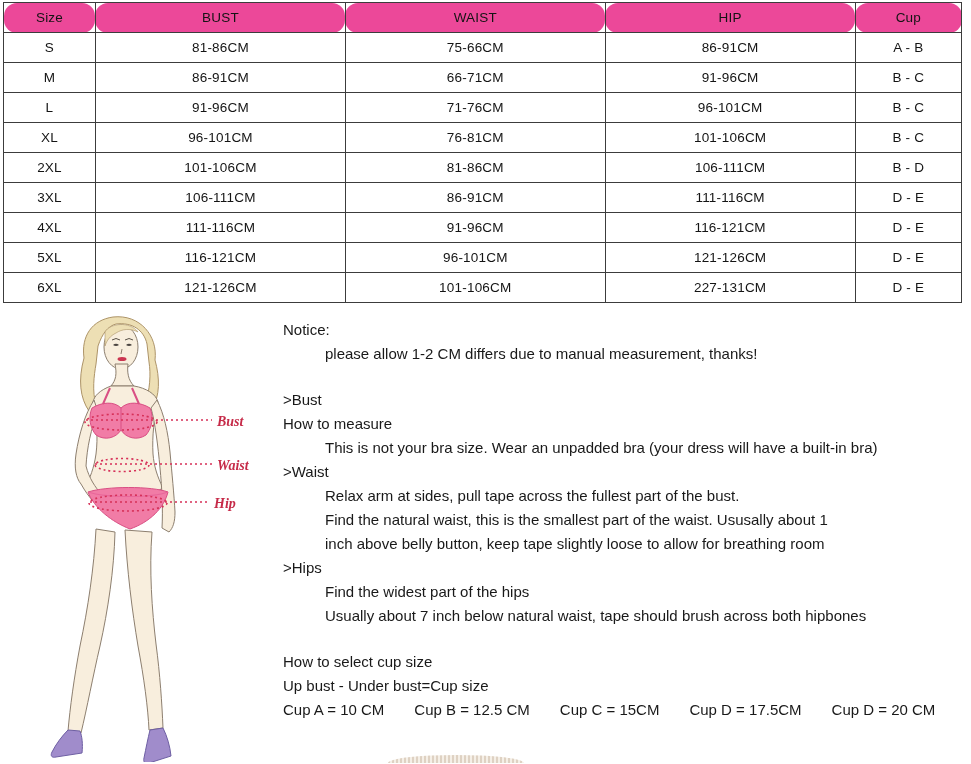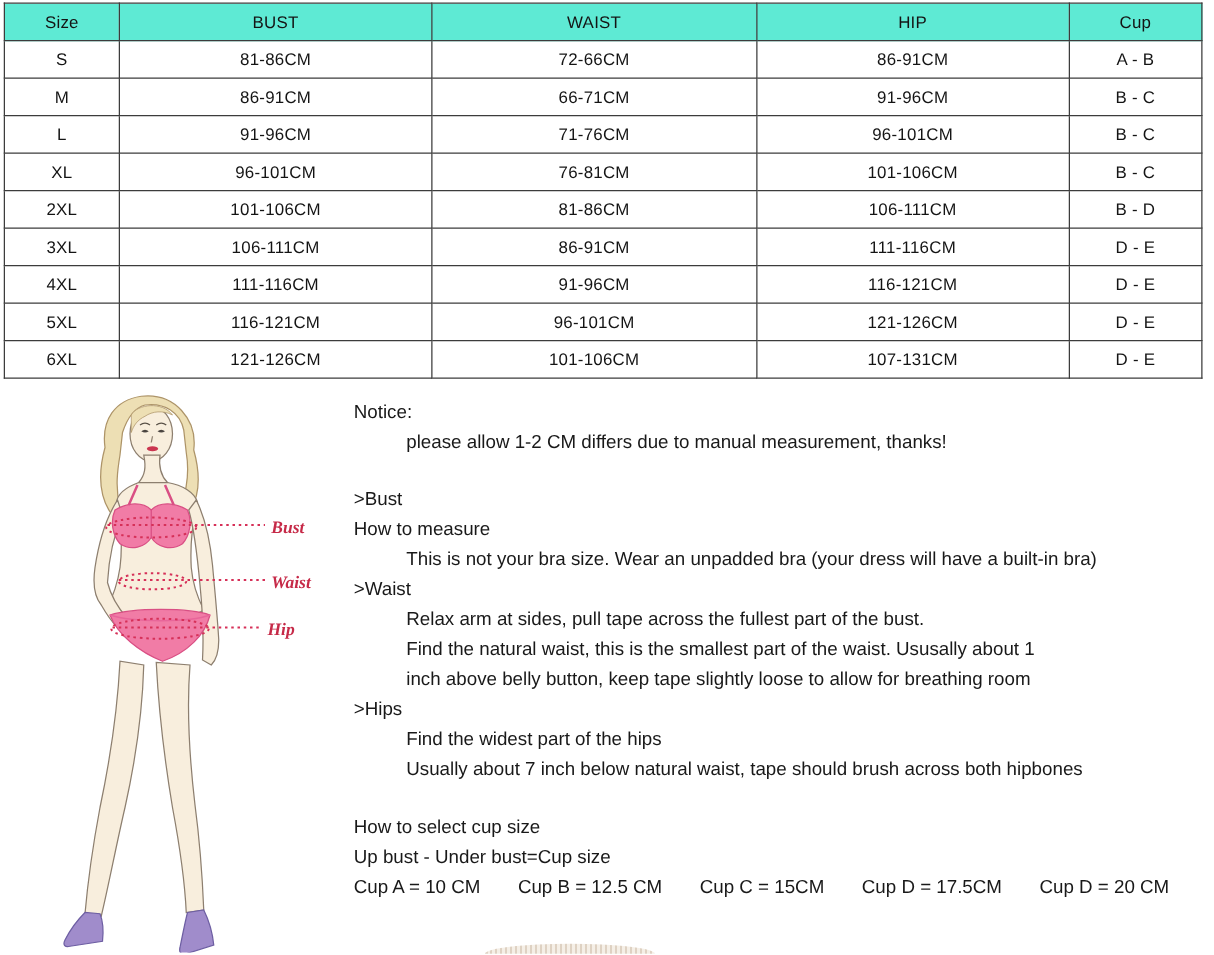--- a/index.html
+++ b/index.html
@@ -5,21 +5,21 @@
   * { margin:0; padding:0; box-sizing:border-box; }
   html,body { width:971px; height:764px; background:#ffffff;
               font-family:"Liberation Sans", sans-serif; position:relative; overflow:hidden; }
 
   
   .size-table { position:absolute; left:3px; top:2px; width:959px;
                 border-collapse:collapse; table-layout:fixed; }
   .size-table th, .size-table td {
       border:1px solid #3c3c3c; height:30px; text-align:center; vertical-align:middle;
       font-size:13.5px; font-weight:400; color:#141414; letter-spacing:.2px; }
-  .size-table thead th { background:#5eead4; }
+  .size-table thead th { background:#ec4899;border-radius:13px; }
   .col-size  { width:9.6%; }
   .col-bust  { width:26.1%; }
   .col-waist { width:27.1%; }
   .col-hip   { width:26.1%; }
   .col-cup   { width:11.1%; }
 
   
   .figure-wrap { position:absolute; left:26px; top:316px; width:248px; height:446px; }
   .fig-label { font-family:"Liberation Serif", serif; font-style:italic; font-weight:bold;
                font-size:14px; fill:#c62a48; }
@@ -56,21 +56,21 @@
       <th>BUST</th>
       <th>WAIST</th>
       <th>HIP</th>
       <th>Cup</th>
     </tr>
   </thead>
   <tbody>
     <tr>
       <td>S</td>
       <td>81-86CM</td>
-      <td>72-66CM</td>
+      <td>75-66CM</td>
       <td>86-91CM</td>
       <td>A - B</td>
     </tr>
     <tr>
       <td>M</td>
       <td>86-91CM</td>
       <td>66-71CM</td>
       <td>91-96CM</td>
       <td>B - C</td>
     </tr>
@@ -113,21 +113,21 @@
       <td>5XL</td>
       <td>116-121CM</td>
       <td>96-101CM</td>
       <td>121-126CM</td>
       <td>D - E</td>
     </tr>
     <tr>
       <td>6XL</td>
       <td>121-126CM</td>
       <td>101-106CM</td>
-      <td>107-131CM</td>
+      <td>227-131CM</td>
       <td>D - E</td>
     </tr>
   </tbody>
 </table>
 
 <div class="figure-wrap">
   <svg width="248" height="446" viewBox="0 0 248 446">
 
     <path d="M 87,1 C 66,4 55,20 58,42 C 52,64 54,82 63,95 L 70,90 C 66,74 68,60 70,48
              L 72,30 C 76,18 82,10 90,8 C 106,6 118,14 121,28 L 123,46 C 125,58 124,74 119,88

